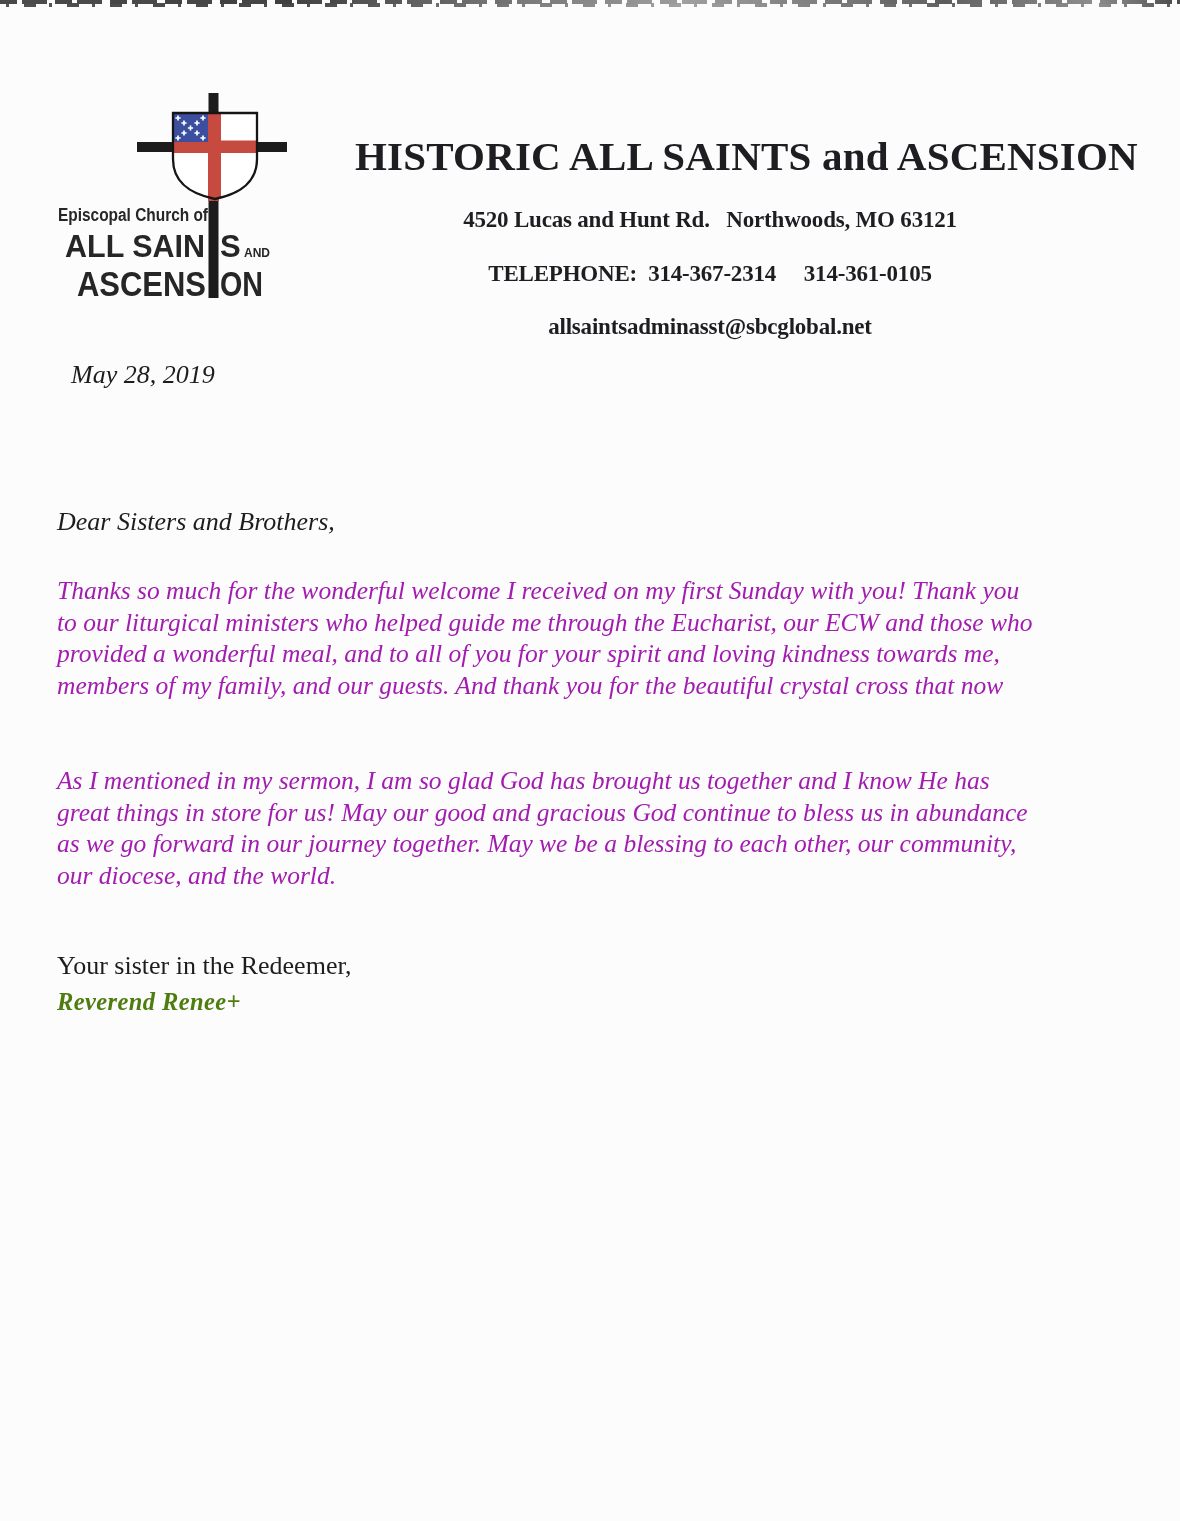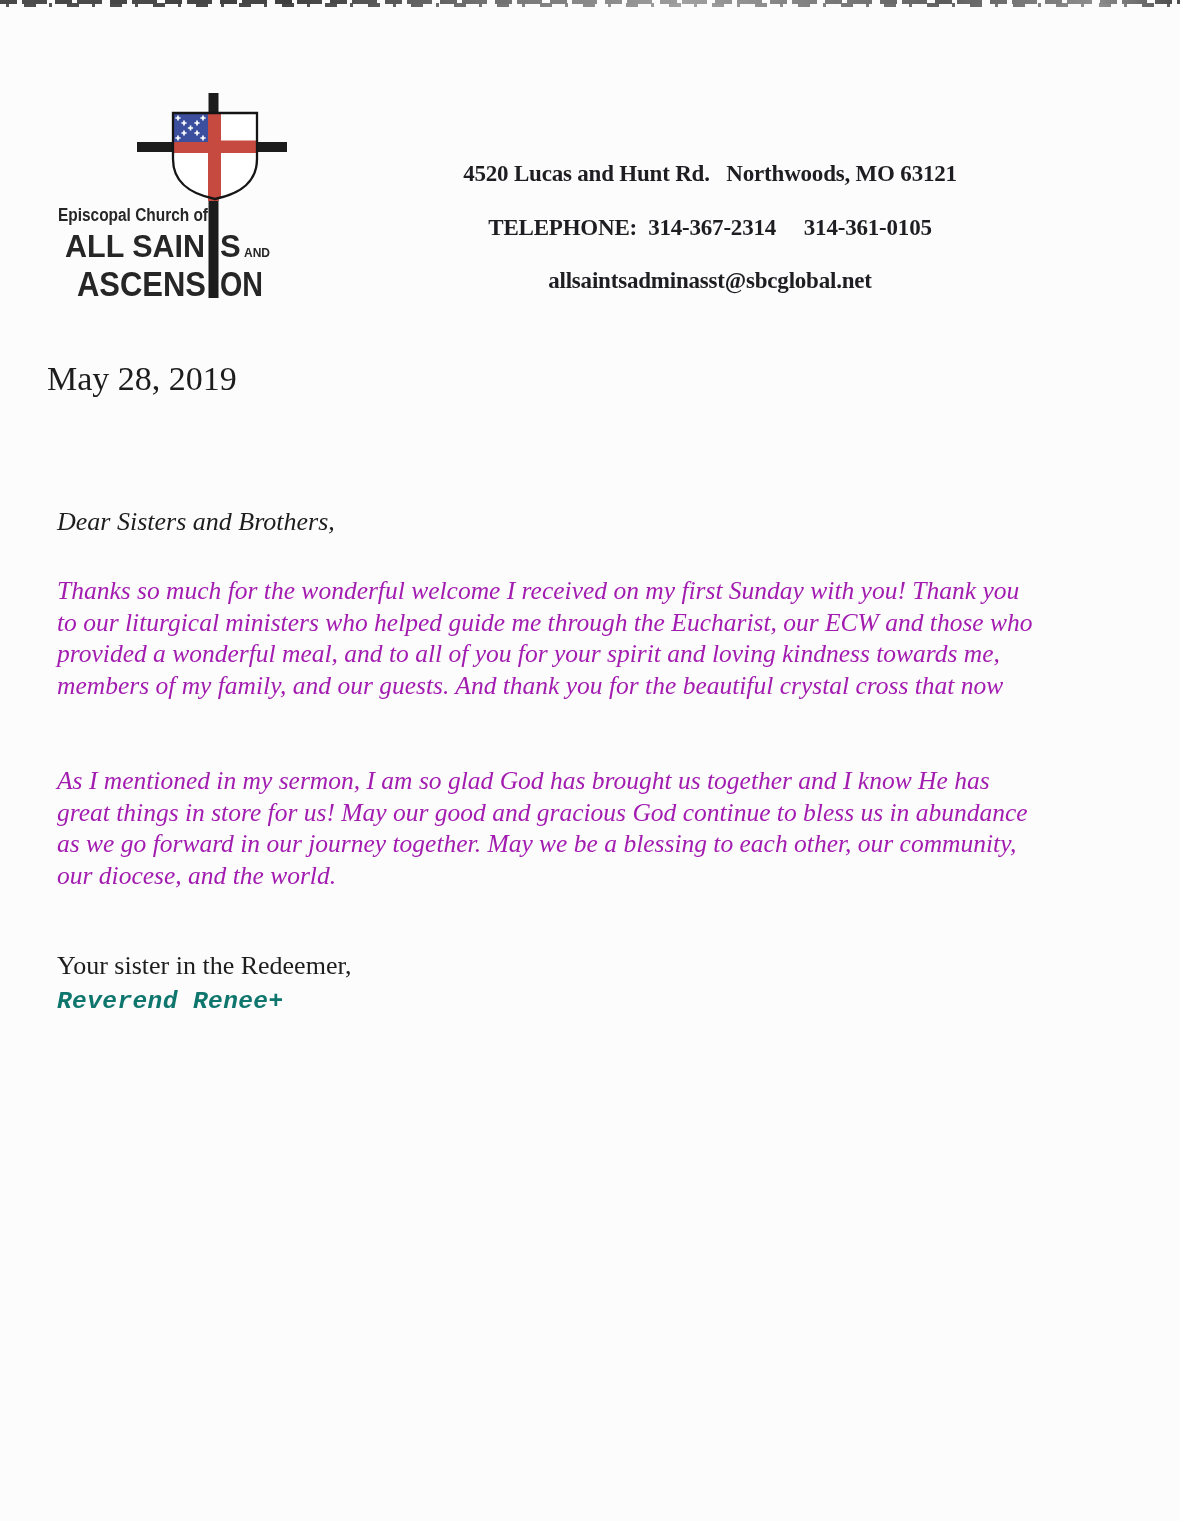--- a/index.html
+++ b/index.html
@@ -57,23 +57,24 @@
     font-size: 23px;
     line-height: 25.5px;
     white-space: pre;
     letter-spacing: -0.2px;
     margin-top: 28px;
   }
 
   
   .date-line {
     position: absolute;
-    left: 47px;
+    left: 71px;
     top: 360px;
-    font-size: 34px;
+    font-size: 26px;
+    font-style: italic;
   }
   .salutation {
     position: absolute;
     left: 57px;
     top: 507px;
     font-size: 26px;
     font-style: italic;
   }
   .paragraph {
     position: absolute;
@@ -91,28 +92,28 @@
   .signature-block {
     position: absolute;
     left: 57px;
     top: 949px;
   }
   .closing-line {
     font-size: 26px;
     line-height: 33px;
   }
   .signature-name {
-    font-family: Liberation Mono, monospace;
+    font-family: Liberation Serif, serif;
     font-style: italic;
     font-weight: bold;
     font-size: 24.5px;
     line-height: 30px;
     margin-top: 5px;
     letter-spacing: 0.4px;
-    color: #0f766e;
+    color: #4d7c0f;
   }
 </style>
 </head>
 <body>
 
 <div class="page">
 
   <div class="scan-edge"></div>
 
   <svg class="logo" viewBox="0 0 250 230">
@@ -149,20 +150,21 @@
 
     <text x="8" y="136" font-size="17.5" textLength="150" lengthAdjust="spacingAndGlyphs">Episcopal Church of</text>
     <text x="15" y="172" font-size="31" textLength="140" lengthAdjust="spacingAndGlyphs">ALL SAIN</text>
     <text x="170" y="172" font-size="31">S</text>
     <text x="194" y="172" font-size="13.5" textLength="26" lengthAdjust="spacingAndGlyphs">AND</text>
     <text x="27" y="211" font-size="35" textLength="129" lengthAdjust="spacingAndGlyphs">ASCENS</text>
     <text x="170" y="211" font-size="35" textLength="43" lengthAdjust="spacingAndGlyphs">ON</text>
   </svg>
 
   <div class="header-block">
+    <div class="header-title">HISTORIC ALL SAINTS and ASCENSION</div>
     <div class="header-line">4520 Lucas and Hunt Rd.   Northwoods, MO 63121</div>
     <div class="header-line">TELEPHONE:  314-367-2314     314-361-0105</div>
     <div class="header-line">allsaintsadminasst@sbcglobal.net</div>
   </div>
 
   <div class="date-line">May 28, 2019</div>
 
   <div class="salutation">Dear Sisters and Brothers,</div>
 
   <div class="paragraph para-1">

